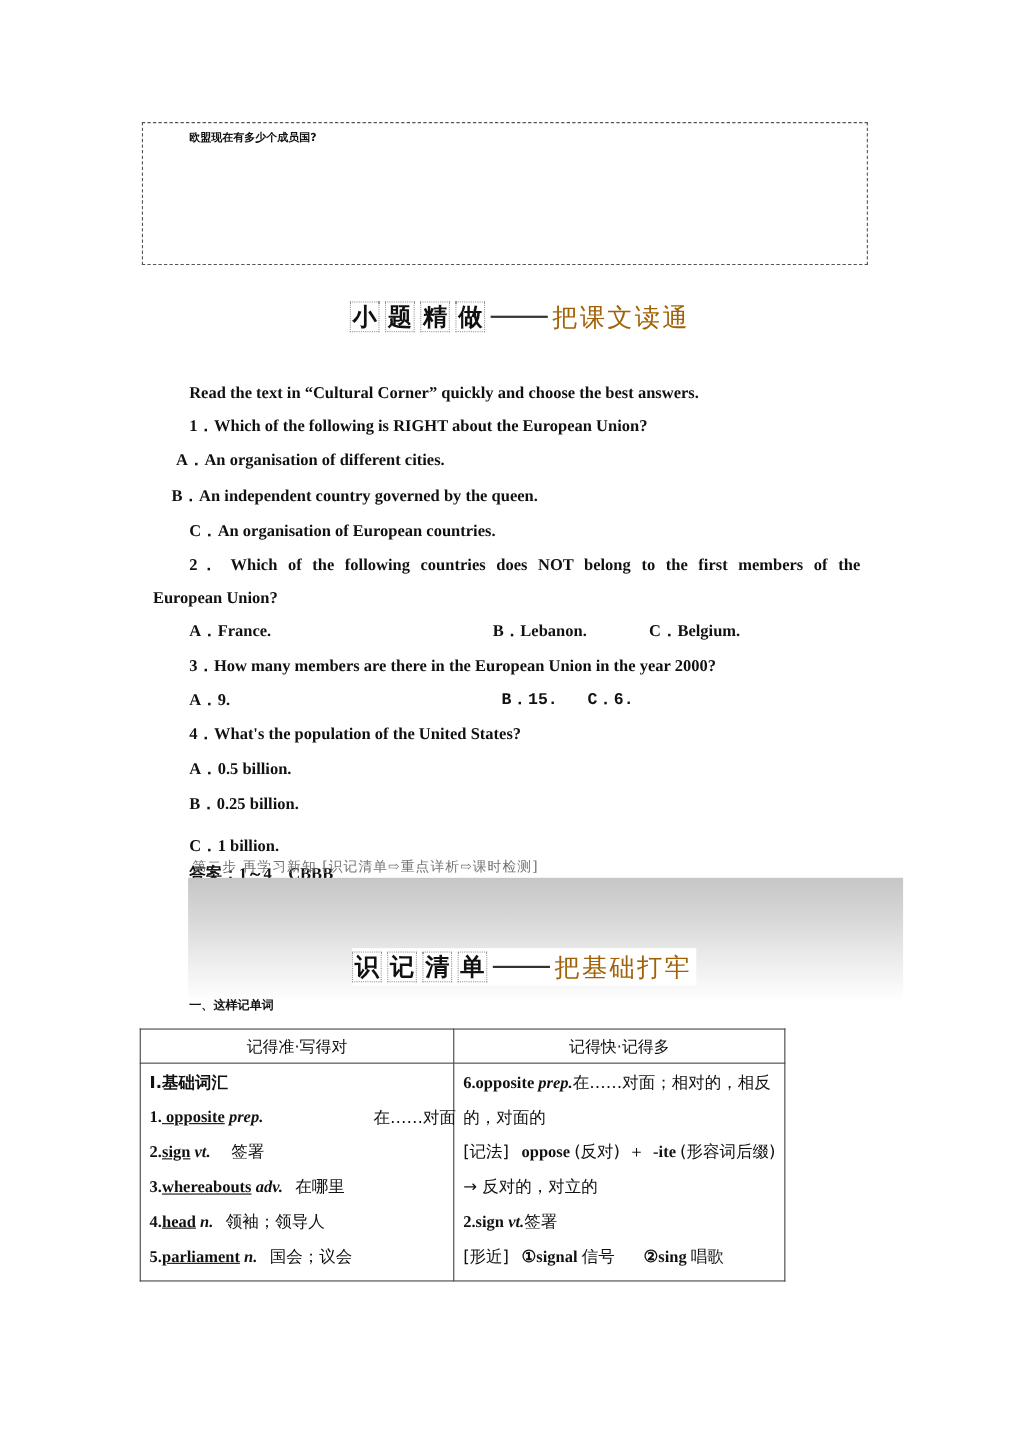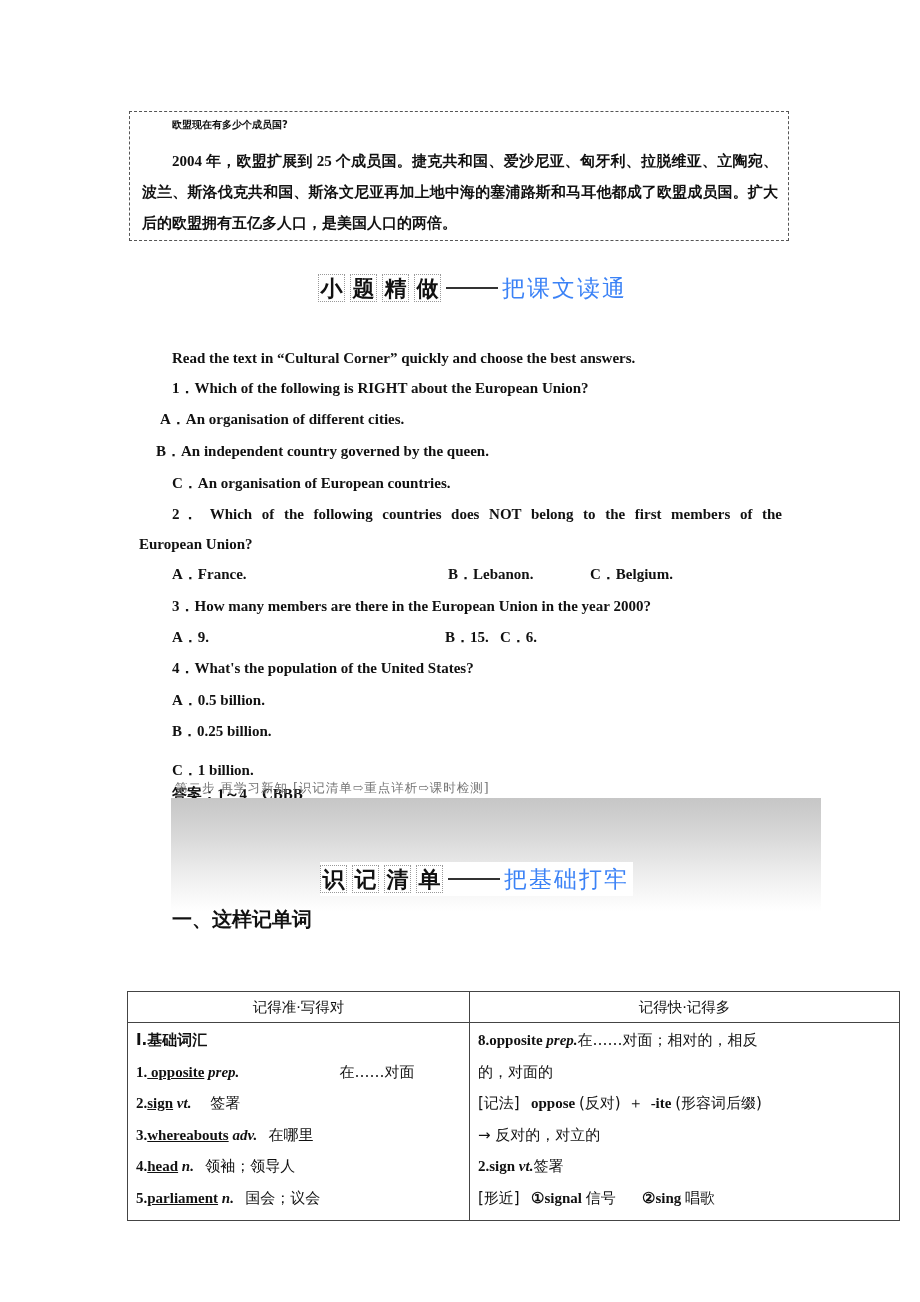--- a/index.html
+++ b/index.html
@@ -26,53 +26,52 @@
 
   
   .sechead { display: flex; align-items: center; height: 34px; }
   .boxchar {
     display: inline-block; width: 27px; height: 28px; margin-right: 5px;
     border: 1px dotted #999; box-sizing: border-box;
     font-family: "DejaVu Sans", sans-serif; font-weight: bold; font-size: 22px;
     text-align: center; line-height: 27px; background: #fff; color: #111;
   }
   .dash { display: inline-block; width: 52px; height: 2px; background: #333; margin: 0 4px 0 0; }
-  .subtitle { font-family: "DejaVu Serif", serif; font-size: 23px; letter-spacing: 2px; color: #3b82f6; }
+  .subtitle { font-family: "DejaVu Serif", serif; font-size: 23px; letter-spacing: 2px; color: #a16207; }
 
   .stepline {
     left: 175px; top: 780px; font-family: "DejaVu Serif", serif; font-size: 12.5px; color: #737373; letter-spacing: 1px;
   }
   .banner {
     left: 171px; top: 798px; width: 650px; height: 113px;
     background: linear-gradient(to bottom, #c6c6c6 0%, #d6d6d6 30%, #ececec 65%, #ffffff 100%);
   }
 
   
   table.vocab {
-    position: absolute; left: 127px; top: 991px; width: 773px;
+    position: absolute; left: 127px; top: 935px; width: 587px;
     border-collapse: collapse; font-size: 15px; border-radius: 11px;
   }
   table.vocab td, table.vocab th {
     border: 1px solid #444; vertical-align: top; padding: 0;
   }
   table.vocab th {
     font-weight: normal; height: 30px; font-family: "DejaVu Sans", sans-serif; font-size: 14.5px; text-align: center; vertical-align: middle;
   }
   .cell { padding: 2px 8px 6px 8px; }
   .row { height: 31.5px; line-height: 31.5px; white-space: nowrap; font-weight: bold; }
   .row .zh { font-family: "DejaVu Sans", sans-serif; font-weight: normal; }
   .u { text-decoration: underline; margin-top: 20px; }
   .i { font-style: italic; }
 </style>
 </head>
 <body>
 
 <div class="abs infobox">
   <div class="title">欧盟现在有多少个成员国?</div>
-  <div class="para">2004 年，欧盟扩展到 25 个成员国。捷克共和国、爱沙尼亚、匈牙利、拉脱维亚、立陶宛、波兰、斯洛伐克共和国、斯洛文尼亚再加上地中海的塞浦路斯和马耳他都成了欧盟成员国。扩大后的欧盟拥有五亿多人口，是美国人口的两倍。</div>
 </div>
 
 <div class="abs sechead" style="left:318px; top:271px;">
   <span class="boxchar">小</span>
   <span class="boxchar">题</span>
   <span class="boxchar">精</span>
   <span class="boxchar">做</span>
   <span class="dash"></span>
   <span class="subtitle">把课文读通</span>
 </div>
@@ -91,21 +90,21 @@
 </div>
 <div class="abs line" style="left:139px; top:498px;">European Union?</div>
 <div class="abs line" style="left:172px; top:528px;"><span>A．</span><span>France.</span></div>
 <div class="abs line" style="left:448px; top:528px;"><span>B．</span><span>Lebanon.</span></div>
 <div class="abs line" style="left:590px; top:528px;"><span>C．</span><span>Belgium.</span></div>
 
 <div class="abs line" style="left:172px; top:560px;">
   <span>3．</span><span>How many members are there in the European Union in the year 2000?</span>
 </div>
 <div class="abs line" style="left:172px; top:591px;"><span>A．</span><span>9.</span></div>
-<div class="abs line" style="left:445px; top:591px;"><span>B．</span><span>15.</span>&nbsp;&nbsp;&nbsp;<span>C．</span><span>6.</span></div>
+<div class="abs line" style="left:456px; top:591px;font-family:Liberation Mono, monospace;"><span>B．</span><span>15.</span>&nbsp;&nbsp;&nbsp;<span>C．</span><span>6.</span></div>
 
 <div class="abs line" style="left:172px; top:622px;">
   <span>4．</span><span>What's the population of the United States?</span>
 </div>
 <div class="abs line" style="left:172px; top:654px;"><span>A．</span><span>0.5 billion.</span></div>
 <div class="abs line" style="left:172px; top:685px;"><span>B．</span><span>0.25 billion.</span></div>
 <div class="abs line" style="left:172px; top:724px;"><span>C．</span><span>1 billion.</span></div>
 
 <div class="abs line" style="left:172px; top:748px;">
   <span class="cn">答案：</span><span>1～4　CBBB</span>
@@ -117,21 +116,21 @@
 
 <div class="abs sechead" style="left:320px; top:862px; background:#fff; padding-right:4px;">
   <span class="boxchar">识</span>
   <span class="boxchar">记</span>
   <span class="boxchar">清</span>
   <span class="boxchar">单</span>
   <span class="dash"></span>
   <span class="subtitle">把基础打牢</span>
 </div>
 
-<div class="abs" style="left:172px; top:906px; font-family:'DejaVu Sans',sans-serif; font-weight:bold; font-size:20px;">一、这样记单词</div>
+<div class="abs" style="left:172px; top:906px; font-family:'DejaVu Sans',sans-serif; font-weight:bold; font-size:11px;">一、这样记单词</div>
 
 <table class="vocab">
   <tbody>
       <tr>
     <th style="width:341px;">记得准·写得对</th>
     <th>记得快·记得多</th>
   </tr>
   <tr>
     <td>
       <div class="cell">
@@ -149,21 +148,21 @@
         <div class="row">
           <span>4.</span><span class="u">head</span> <span class="i">n.</span>&nbsp;&nbsp;&nbsp;<span class="zh">领袖；领导人</span>
         </div>
         <div class="row">
           <span>5.</span><span class="u">parliament</span> <span class="i">n.</span>&nbsp;&nbsp;&nbsp;<span class="zh">国会；议会</span>
         </div>
       </div>
     </td>
     <td>
       <div class="cell">
-        <div class="row"><span>8.opposite </span><span class="i">prep.</span><span class="zh">在……对面；相对的，相反</span></div>
+        <div class="row"><span>6.opposite </span><span class="i">prep.</span><span class="zh">在……对面；相对的，相反</span></div>
         <div class="row"><span class="zh">的，对面的</span></div>
         <div class="row"><span class="zh">[记法]</span>&nbsp;&nbsp;&nbsp;<span>oppose</span> <span class="zh">(反对)</span>&nbsp;&nbsp;<span class="zh">＋</span>&nbsp;&nbsp;<span>-ite</span> <span class="zh">(形容词后缀)</span></div>
         <div class="row"><span class="zh">→ 反对的，对立的</span></div>
         <div class="row"><span>2.sign </span><span class="i">vt.</span><span class="zh">签署</span></div>
         <div class="row"><span class="zh">[形近]</span>&nbsp;&nbsp;&nbsp;<span>①signal</span> <span class="zh">信号</span>&nbsp;&nbsp;&nbsp;&nbsp;&nbsp;&nbsp;&nbsp;<span>②sing</span> <span class="zh">唱歌</span></div>
       </div>
     </td>
   </tr>
 </tbody>
   </table>

